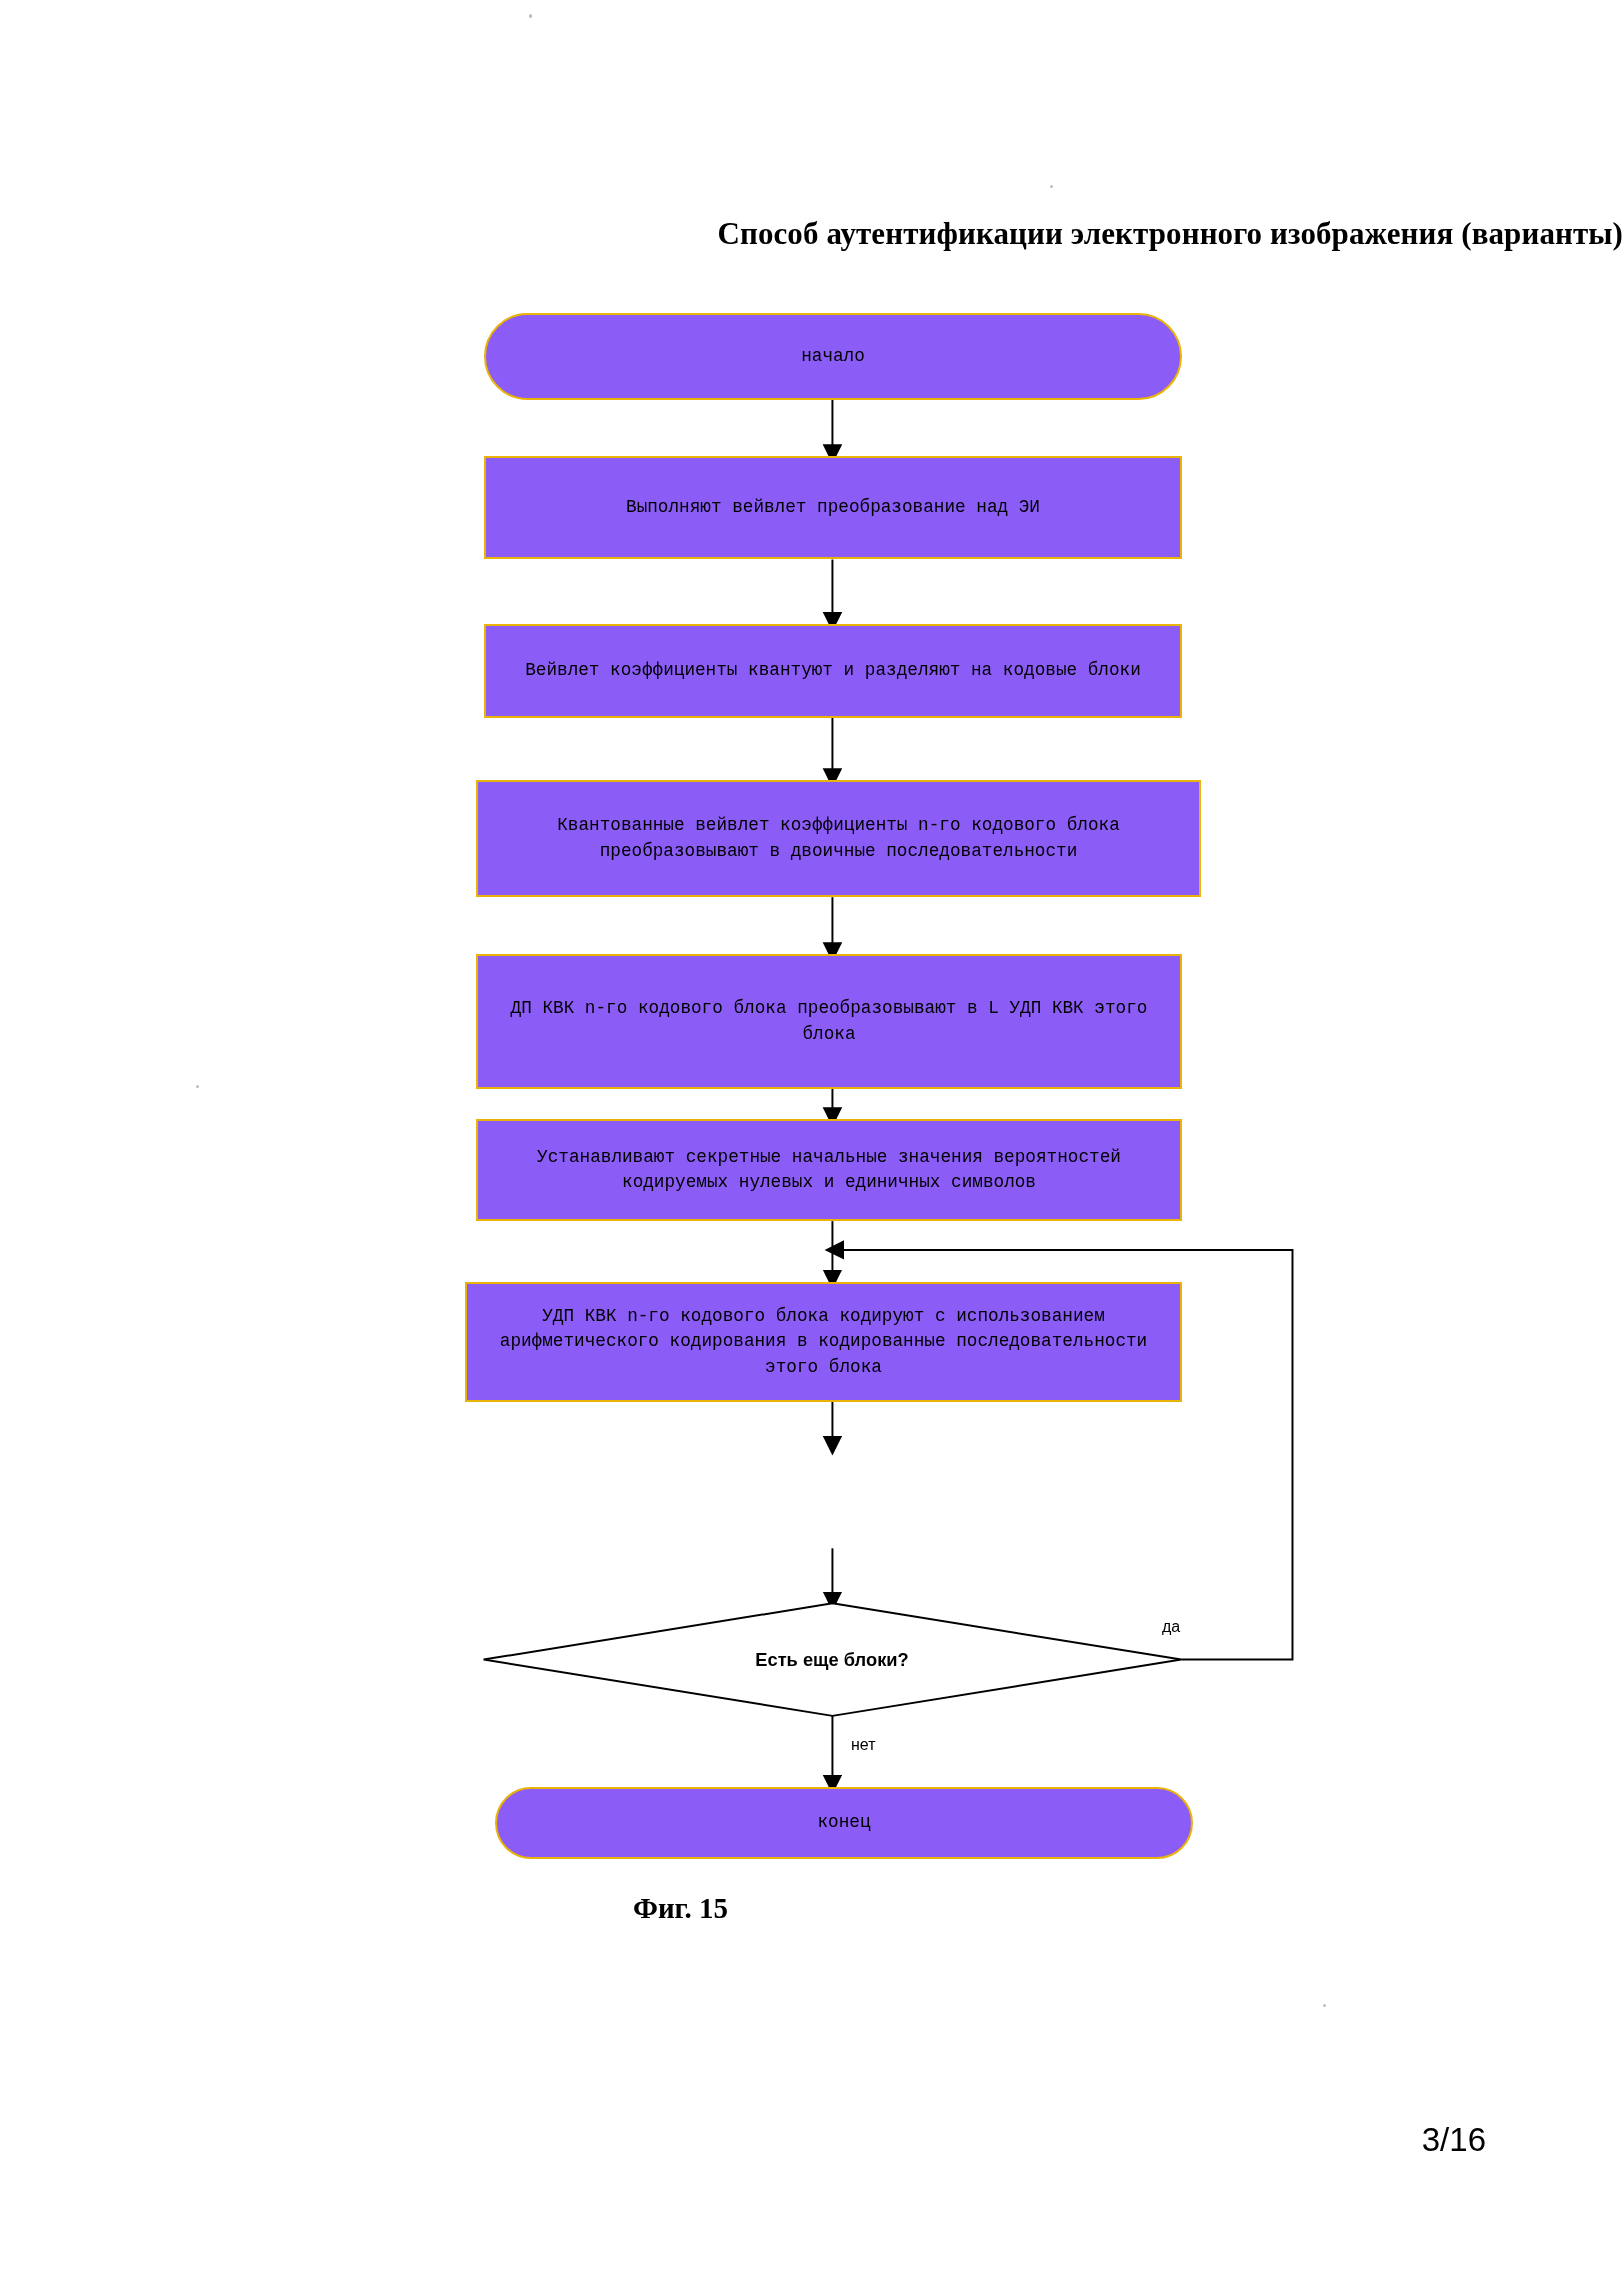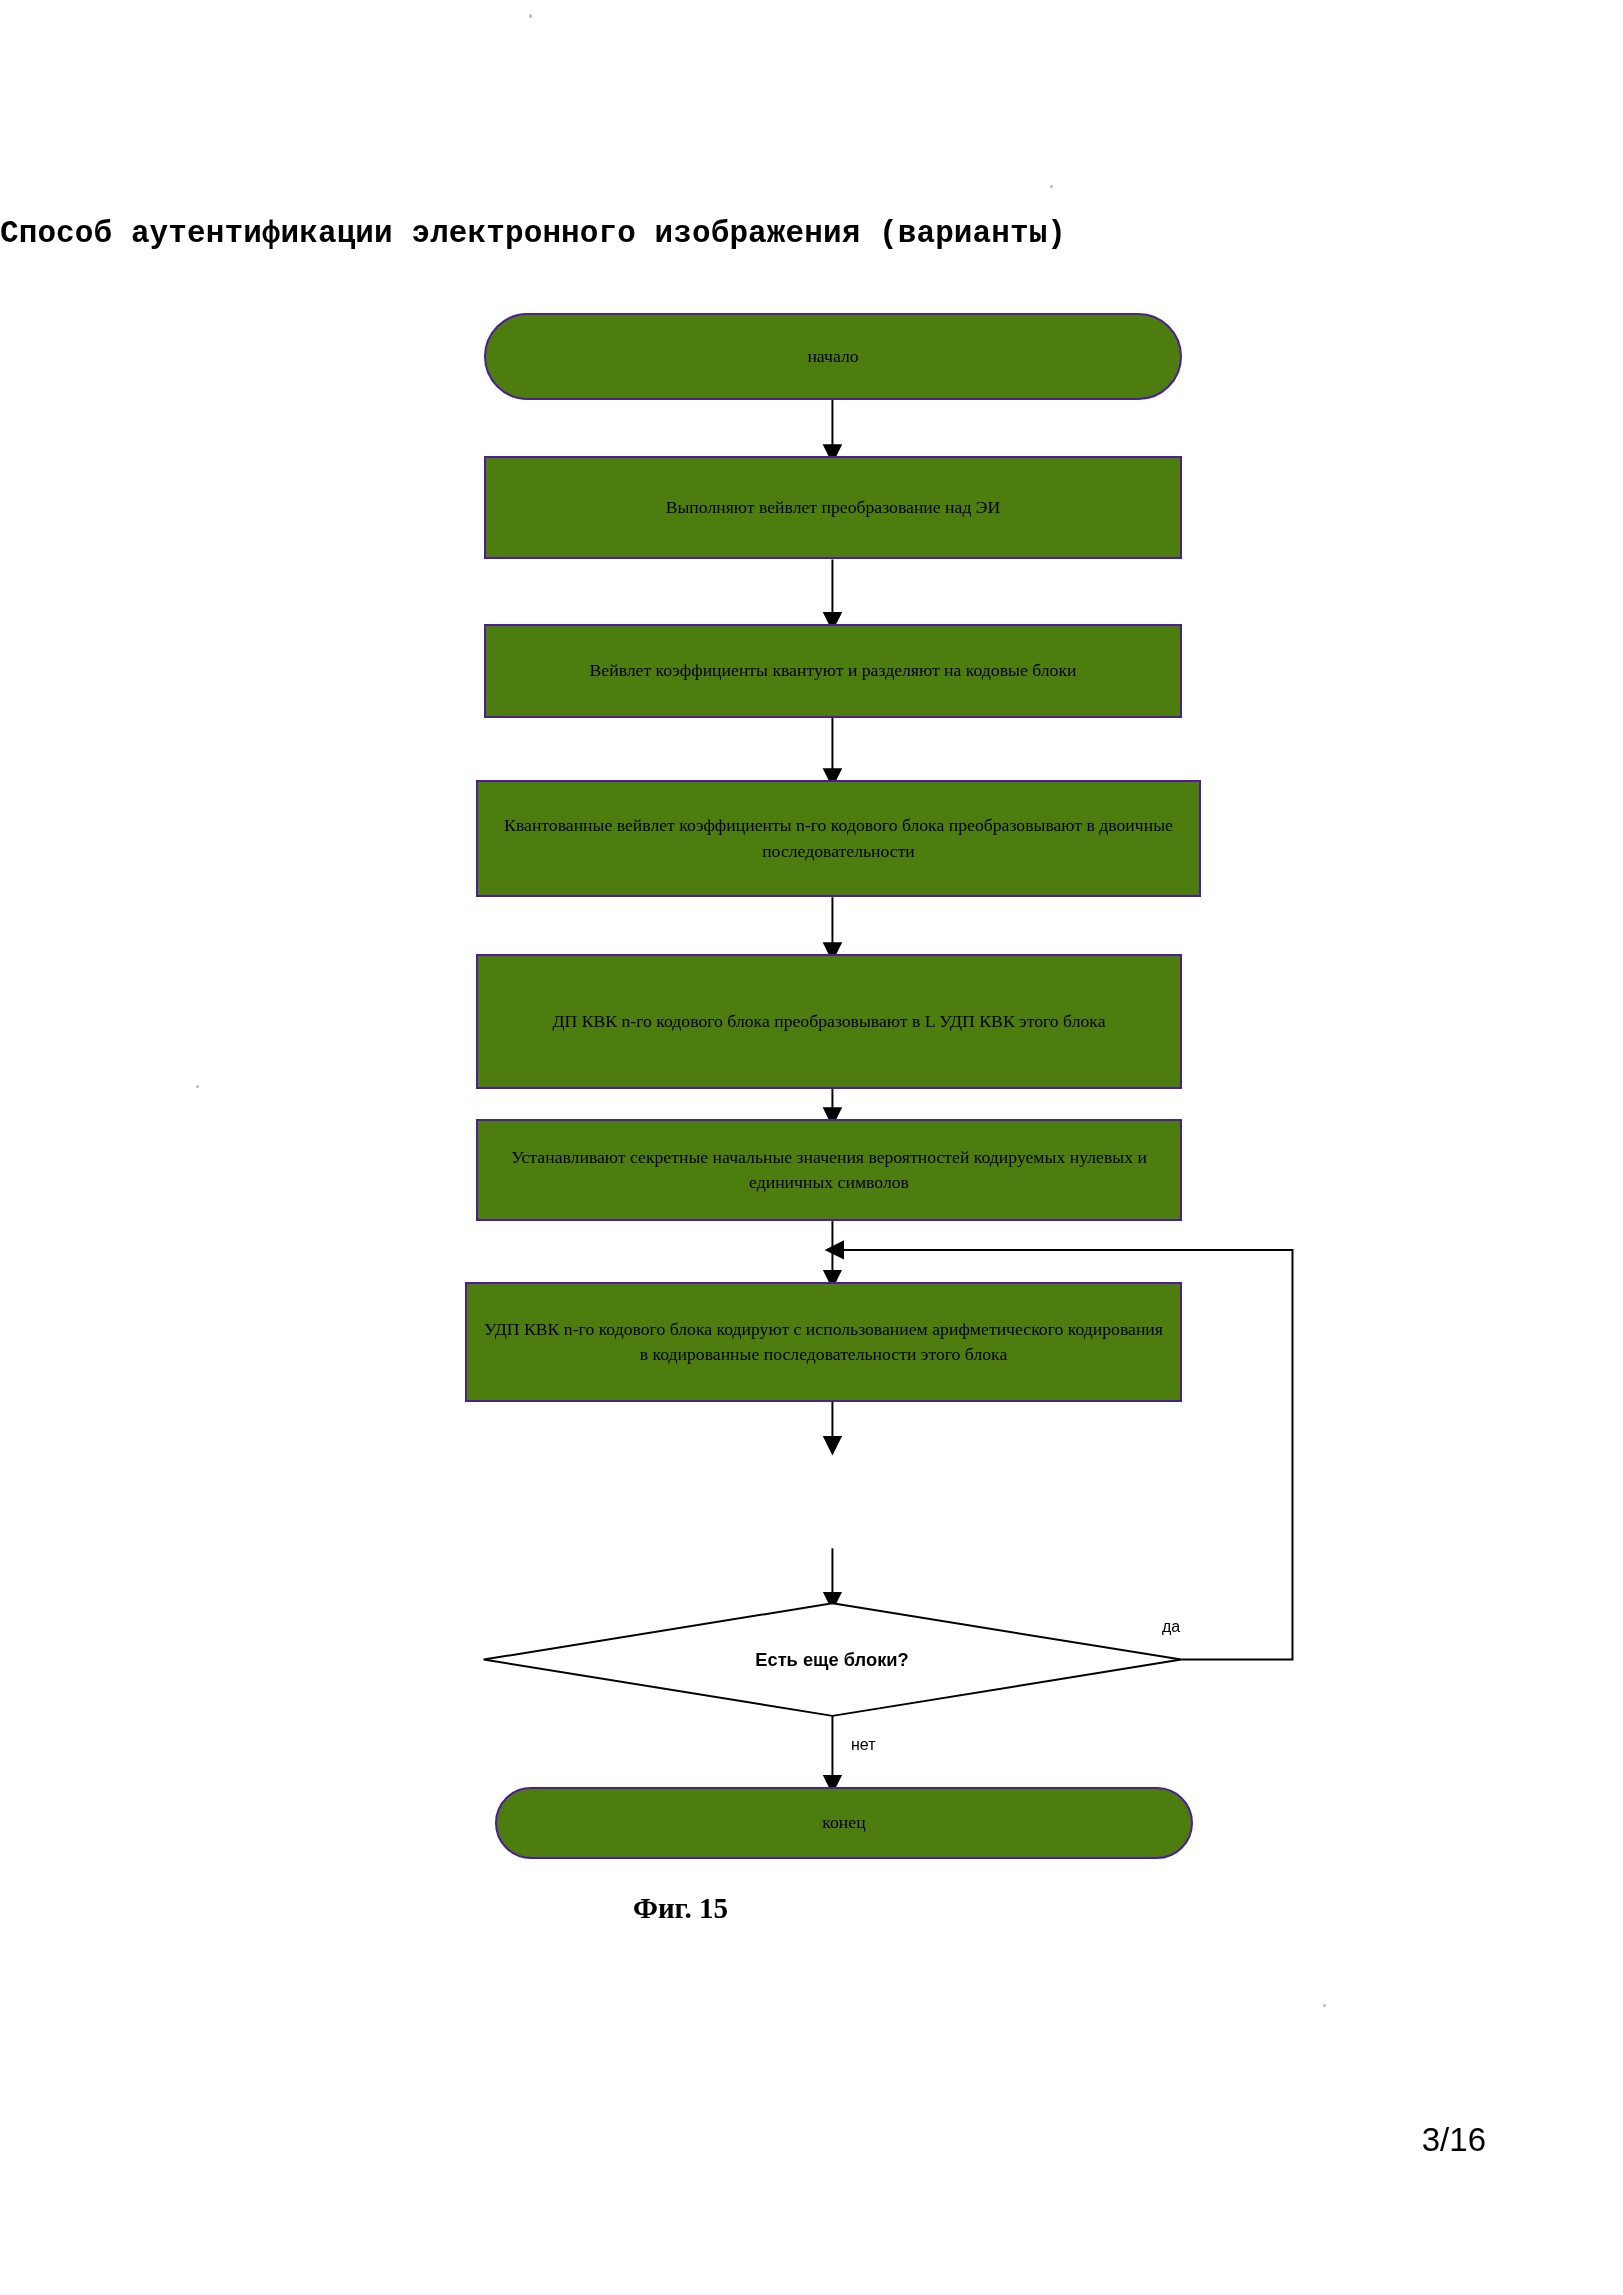--- a/index.html
+++ b/index.html
@@ -19,22 +19,22 @@
     position: absolute;
     inset: 0;
   }
 
   
   .doc-title {
     position: absolute;
     left: 0;
     right: 0;
     top: 216px;
-    text-align: left;
-    font-family: Liberation Mono, monospace;
+    text-align: right;
+    font-family: Liberation Serif, serif;
     font-weight: bold;
     font-size: 31px;
     letter-spacing: 0.1px;
   }
 
   
   .fig-caption {
     position: absolute;
     left: 484px;
     top: 1892px;
@@ -51,27 +51,27 @@
     right: 137px;
     top: 2121px;
     font-family: Liberation Sans, sans-serif;
     font-size: 33px;
   }
 
   
   .node {
     position: absolute;
     box-sizing: border-box;
-    border: 2px solid #4c1d95;
-    background: #4d7c0f;
+    border: 2px solid #eab308;
+    background: #8b5cf6;
     display: flex;
     align-items: center;
     justify-content: center;
     text-align: center;
-    font-family: Liberation Serif, serif;
+    font-family: Liberation Mono, monospace;
     font-size: 17.7px;
     line-height: 1.42;
     padding: 3.9px 11.8px;
   }
   .node.terminator {
     border-radius: 59px;
     font-size: 17.7px;
   }
   .node .txt {
     display: block;

